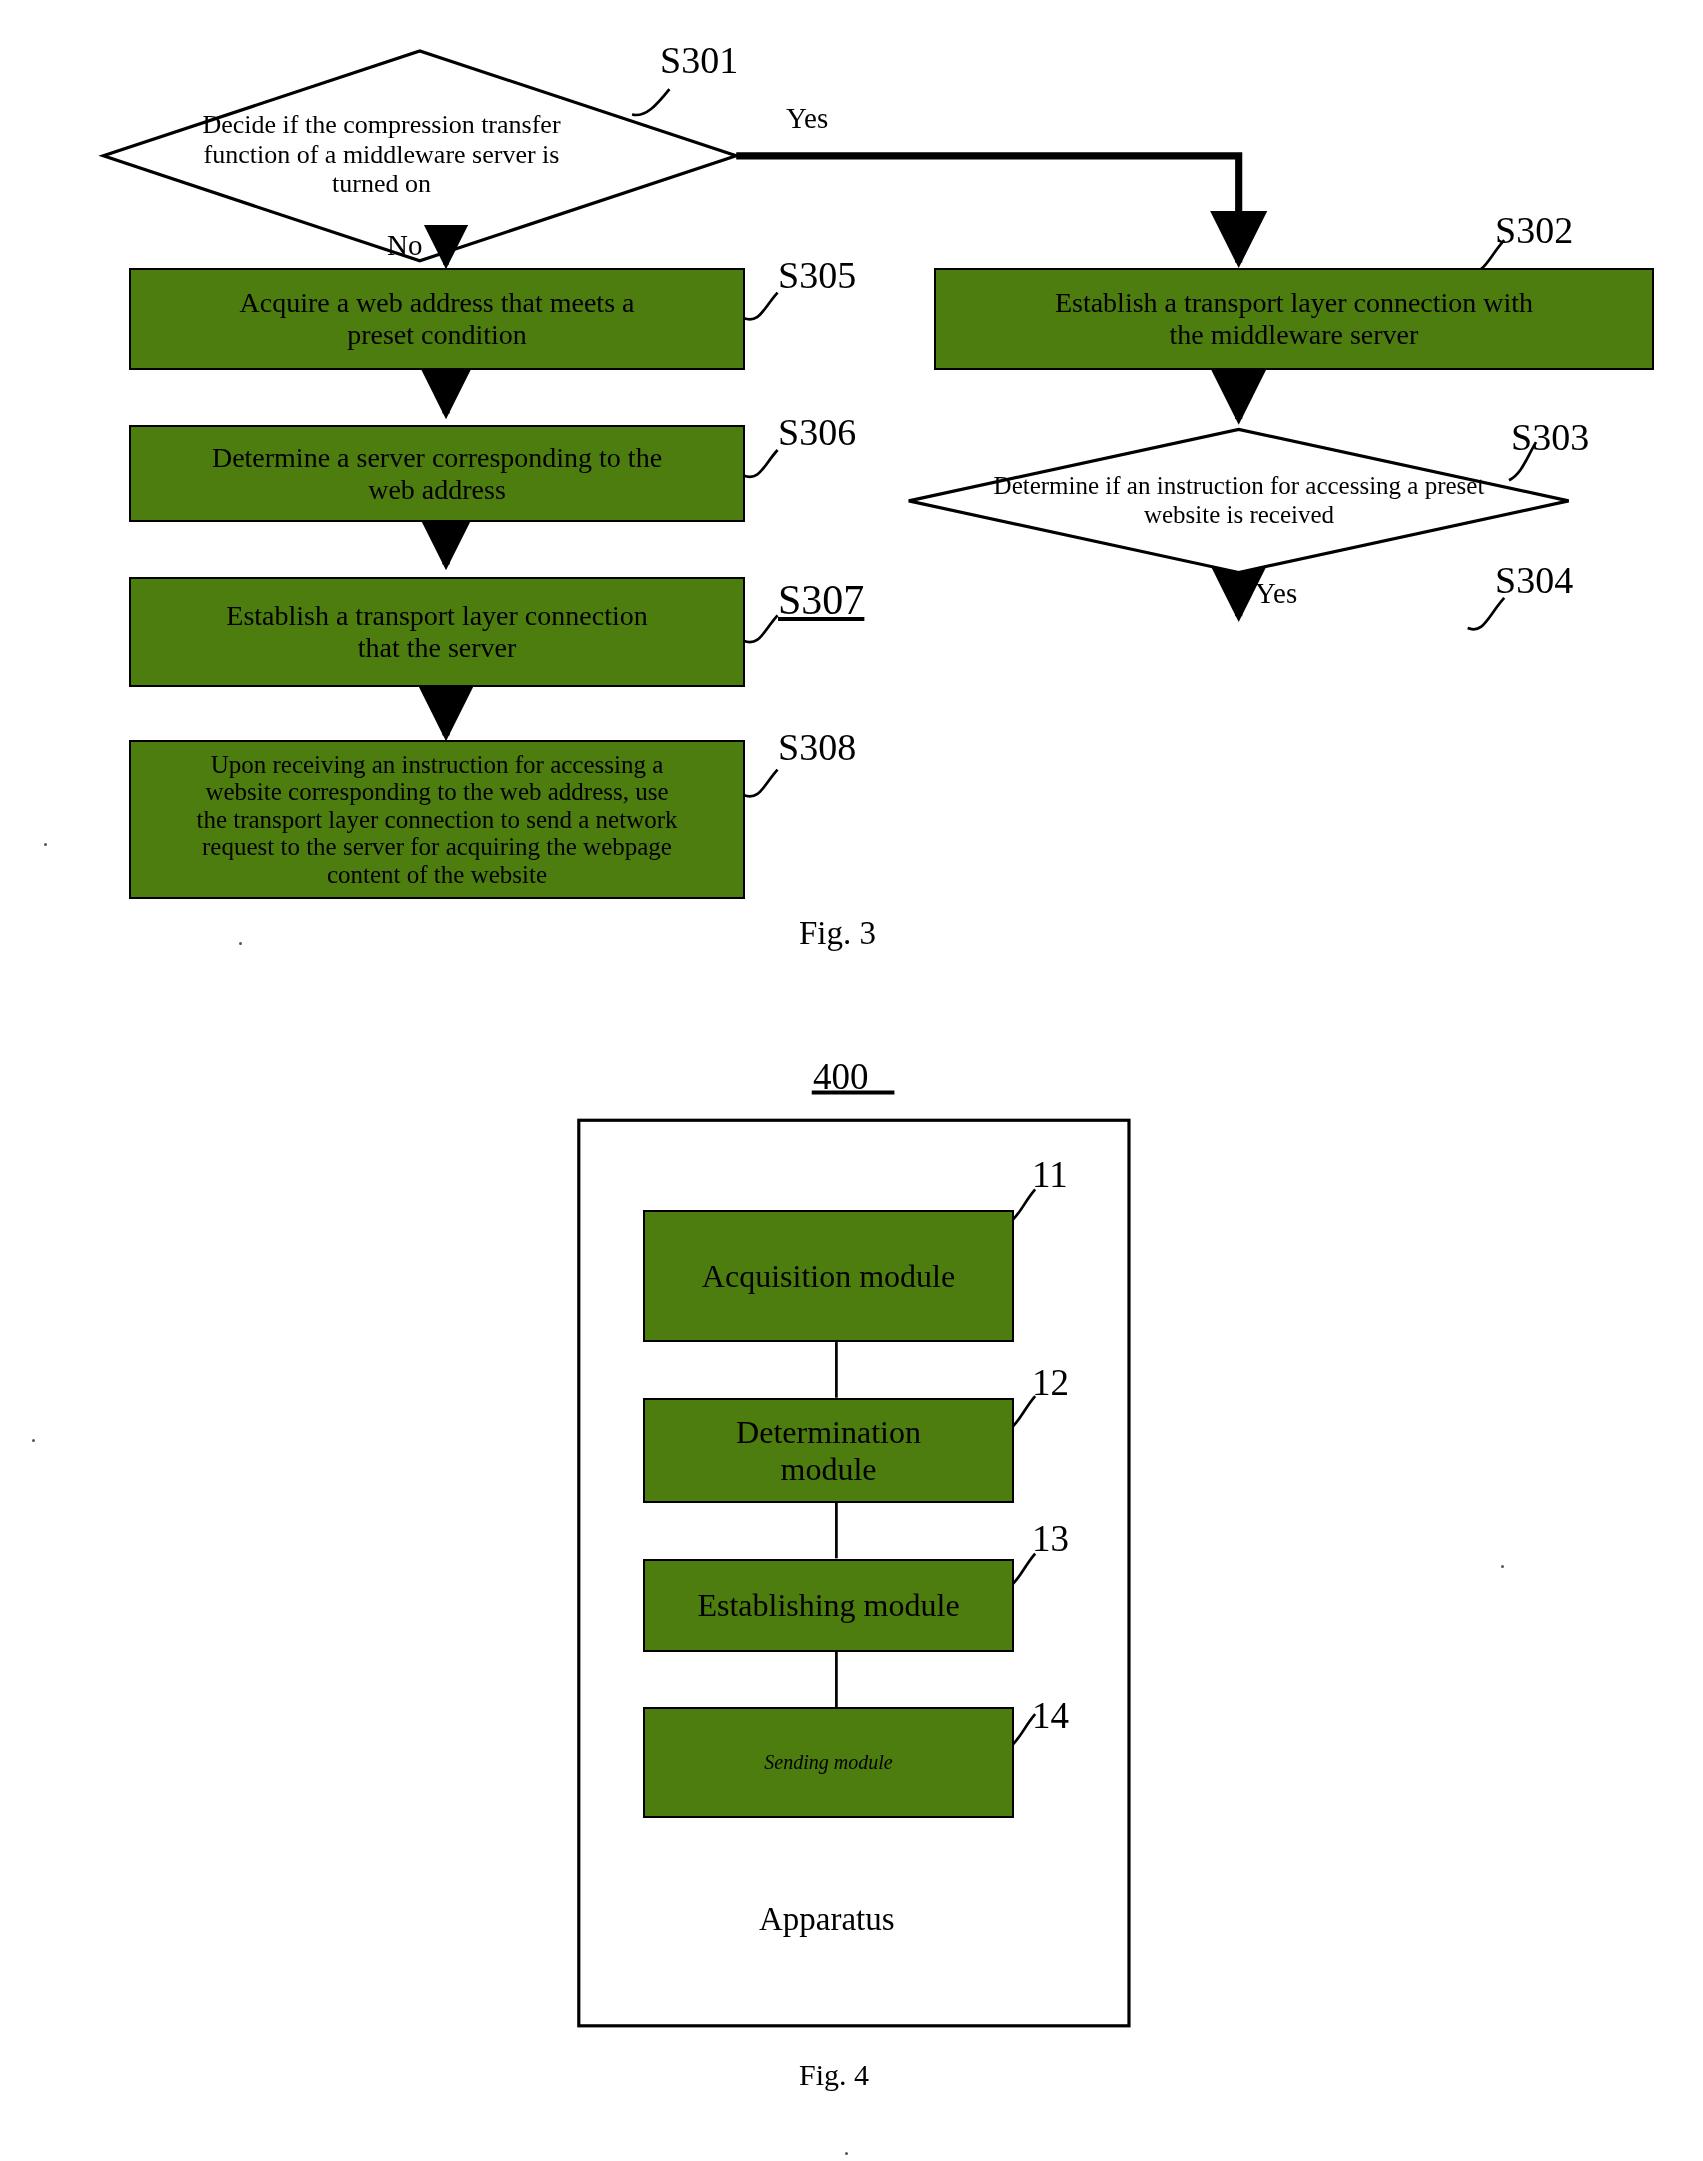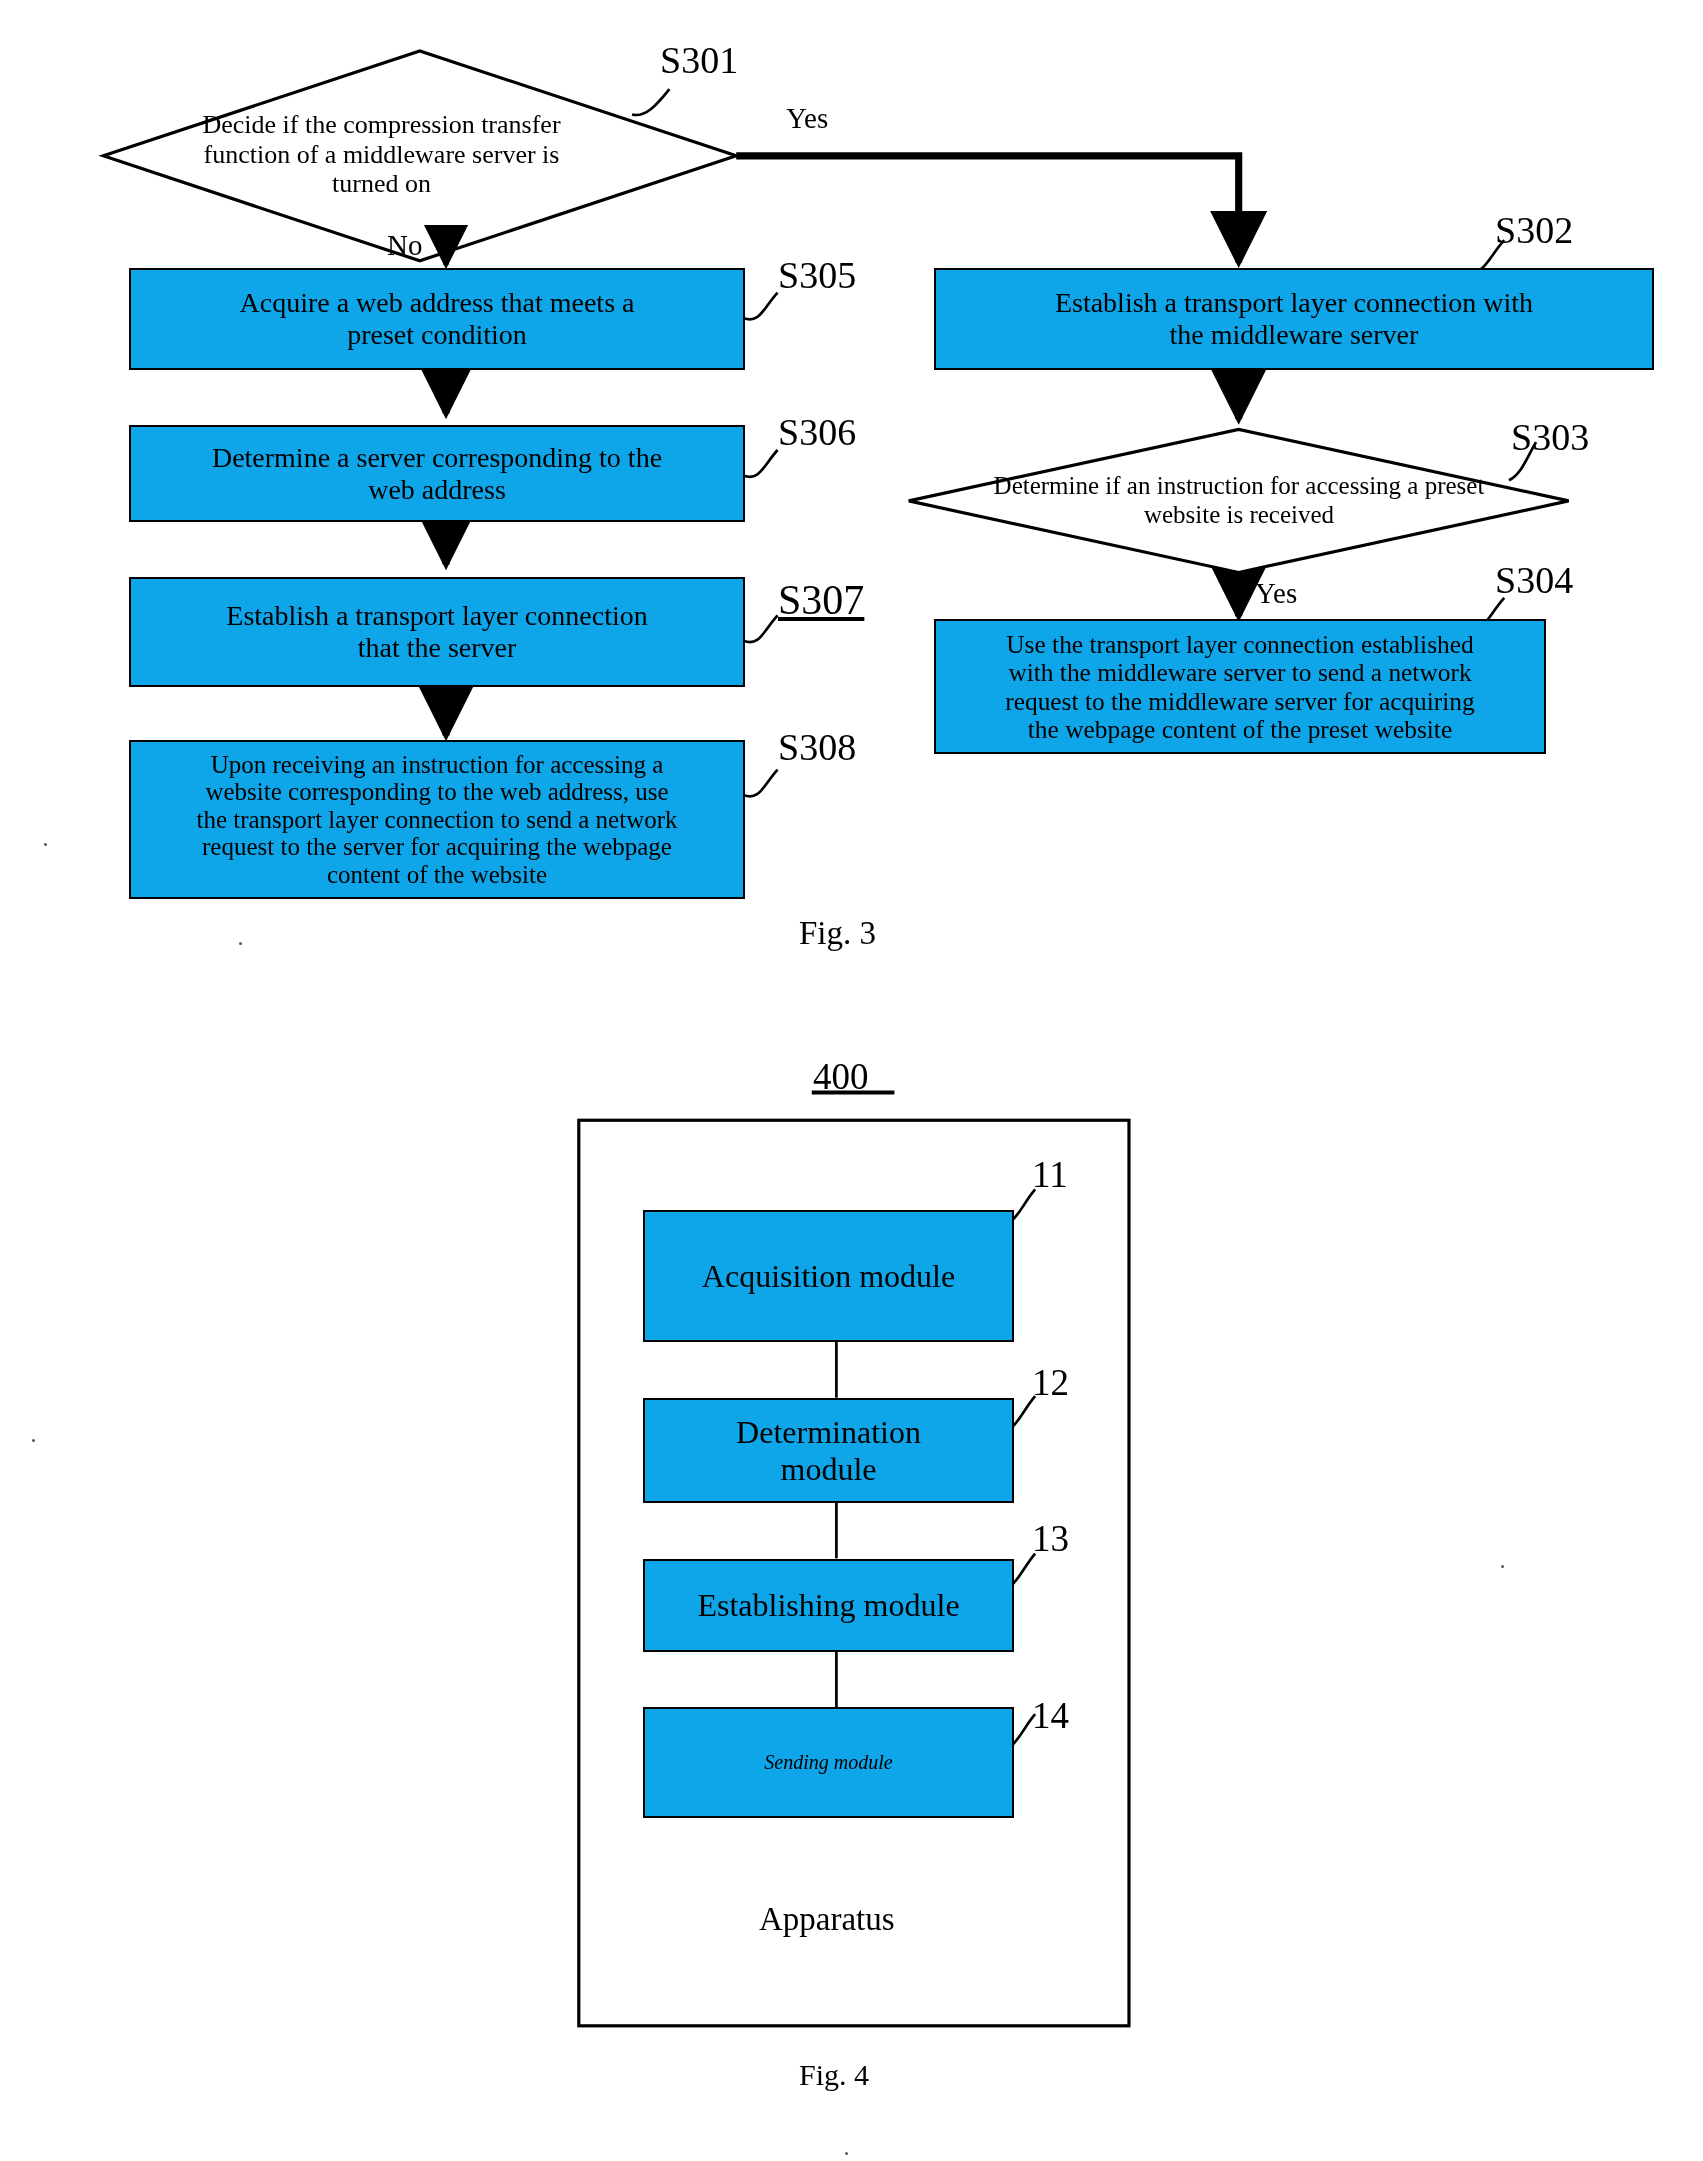--- a/index.html
+++ b/index.html
@@ -27,21 +27,21 @@
     align-items: center;
     justify-content: center;
     text-align: center;
     box-sizing: border-box;
     line-height: 1.14;
     color: #000;
     font-family: "Liberation Serif", "DejaVu Serif", serif;
   }
   .proc {
     border: 2.4px solid #000;
-    background: #0ea5e9;
+    background: #4d7c0f;
   }
   .diamond-text {
     position: absolute;
     display: flex;
     align-items: center;
     justify-content: center;
     text-align: center;
     line-height: 1.15;
     pointer-events: none;
   }
@@ -207,28 +207,20 @@
   <div class="diamond-text" style="left:937px; top:471px; width:604px; height:60px; font-size:25px;">
     <div>
       <div>Determine if an instruction for accessing a preset</div>
       <div>website is received</div>
     </div>
   </div>
   <div class="ref" style="left:1511px; top:415px; font-size:38px;">S303</div>
 
   <div class="edge-label" style="left:1255px; top:577px; font-size:29px;">Yes</div>
 
-  <div class="node proc" style="left:934px; top:619px; width:612px; height:135px; font-size:25.4px; line-height:1.12;">
-    <div>
-      <div>Use the transport layer connection established</div>
-      <div>with the middleware server to send a network</div>
-      <div>request to the middleware server for acquiring</div>
-      <div>the webpage content of the preset website</div>
-    </div>
-  </div>
   <div class="ref" style="left:1495px; top:558px; font-size:38px;">S304</div>
 
   <div class="fig-caption" style="left:799px; top:915px; font-size:33px;">Fig. 3</div>
 
   <div class="numlbl" style="left:813px; top:1055px; font-size:37px;">400</div>
 
   <div class="node proc" style="left:643px; top:1210px; width:371px; height:132px; font-size:32px;">
     <span>Acquisition module</span>
   </div>
   <div class="numlbl" style="left:1032px; top:1153px; font-size:37px;">11</div>

